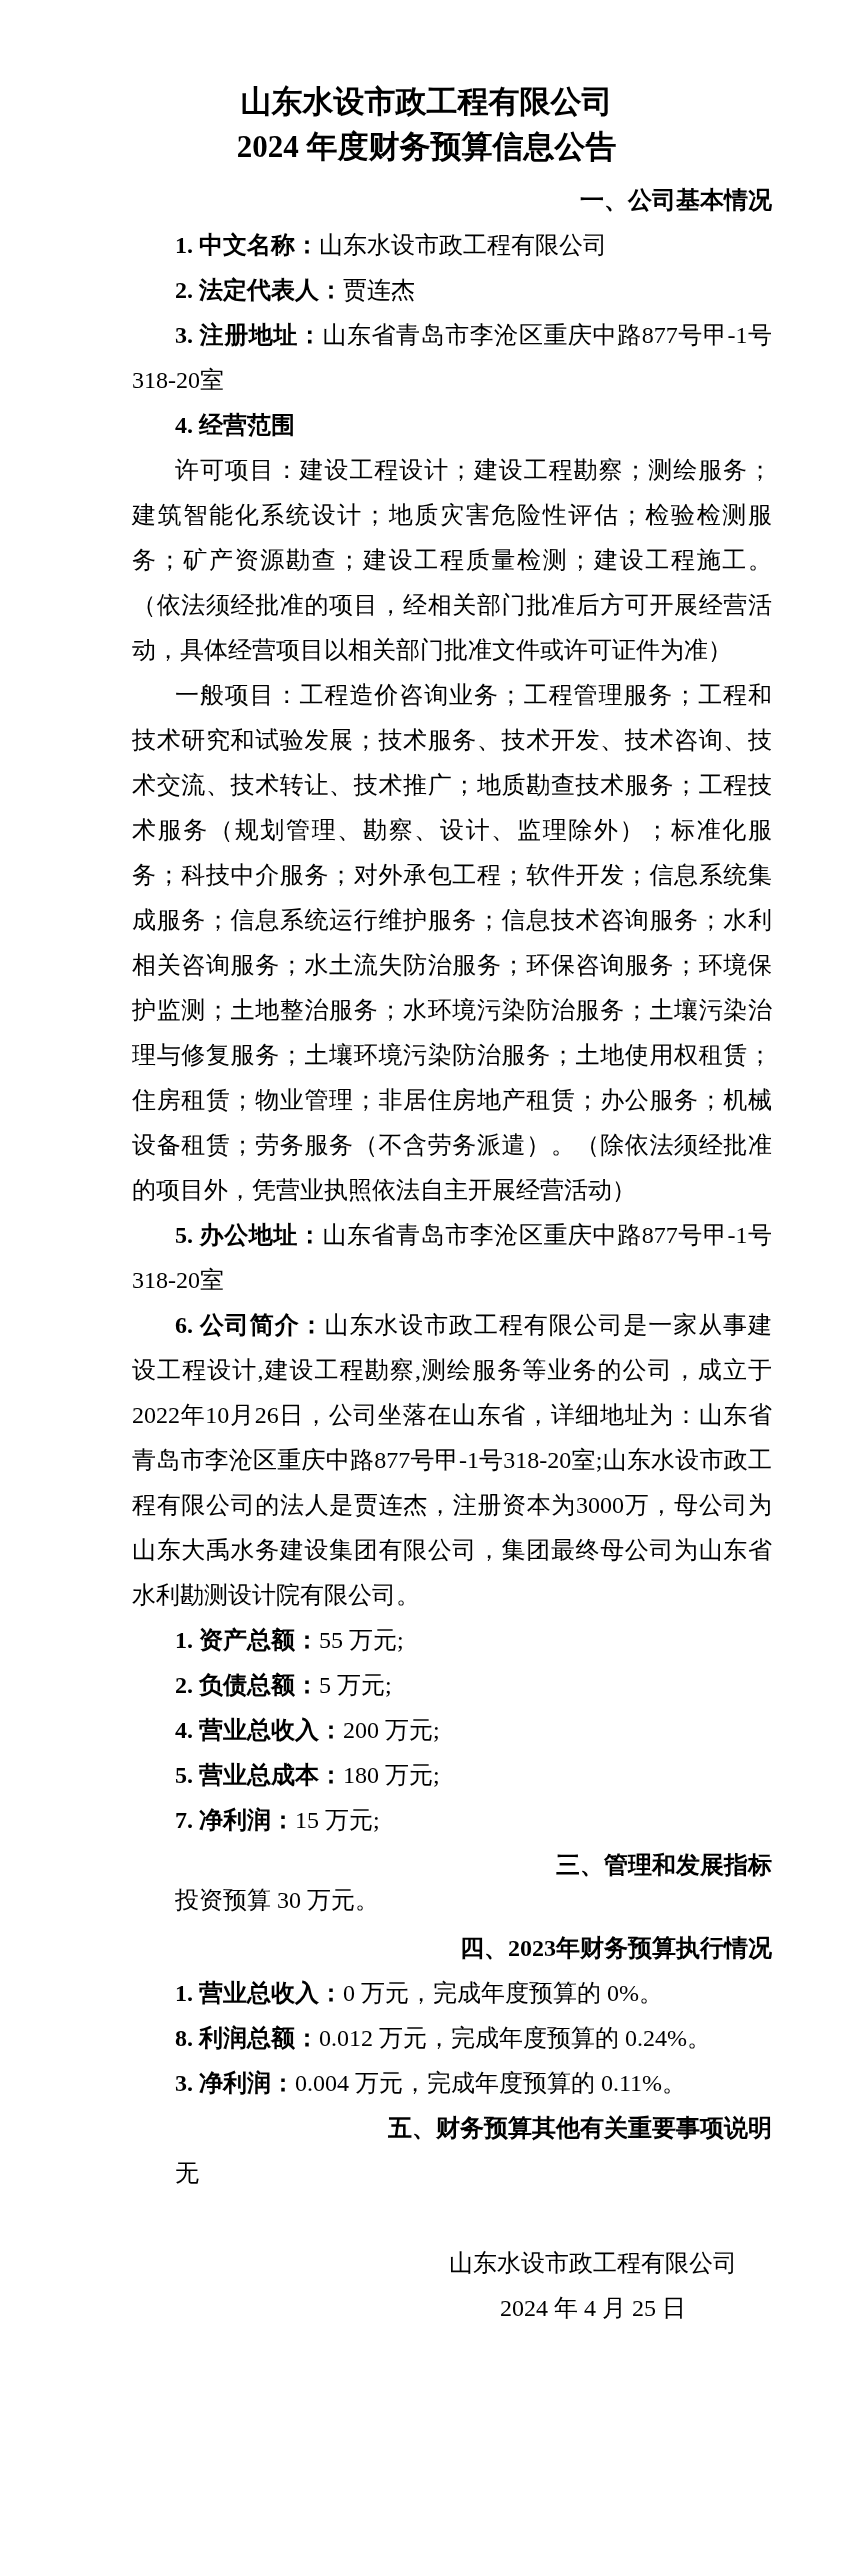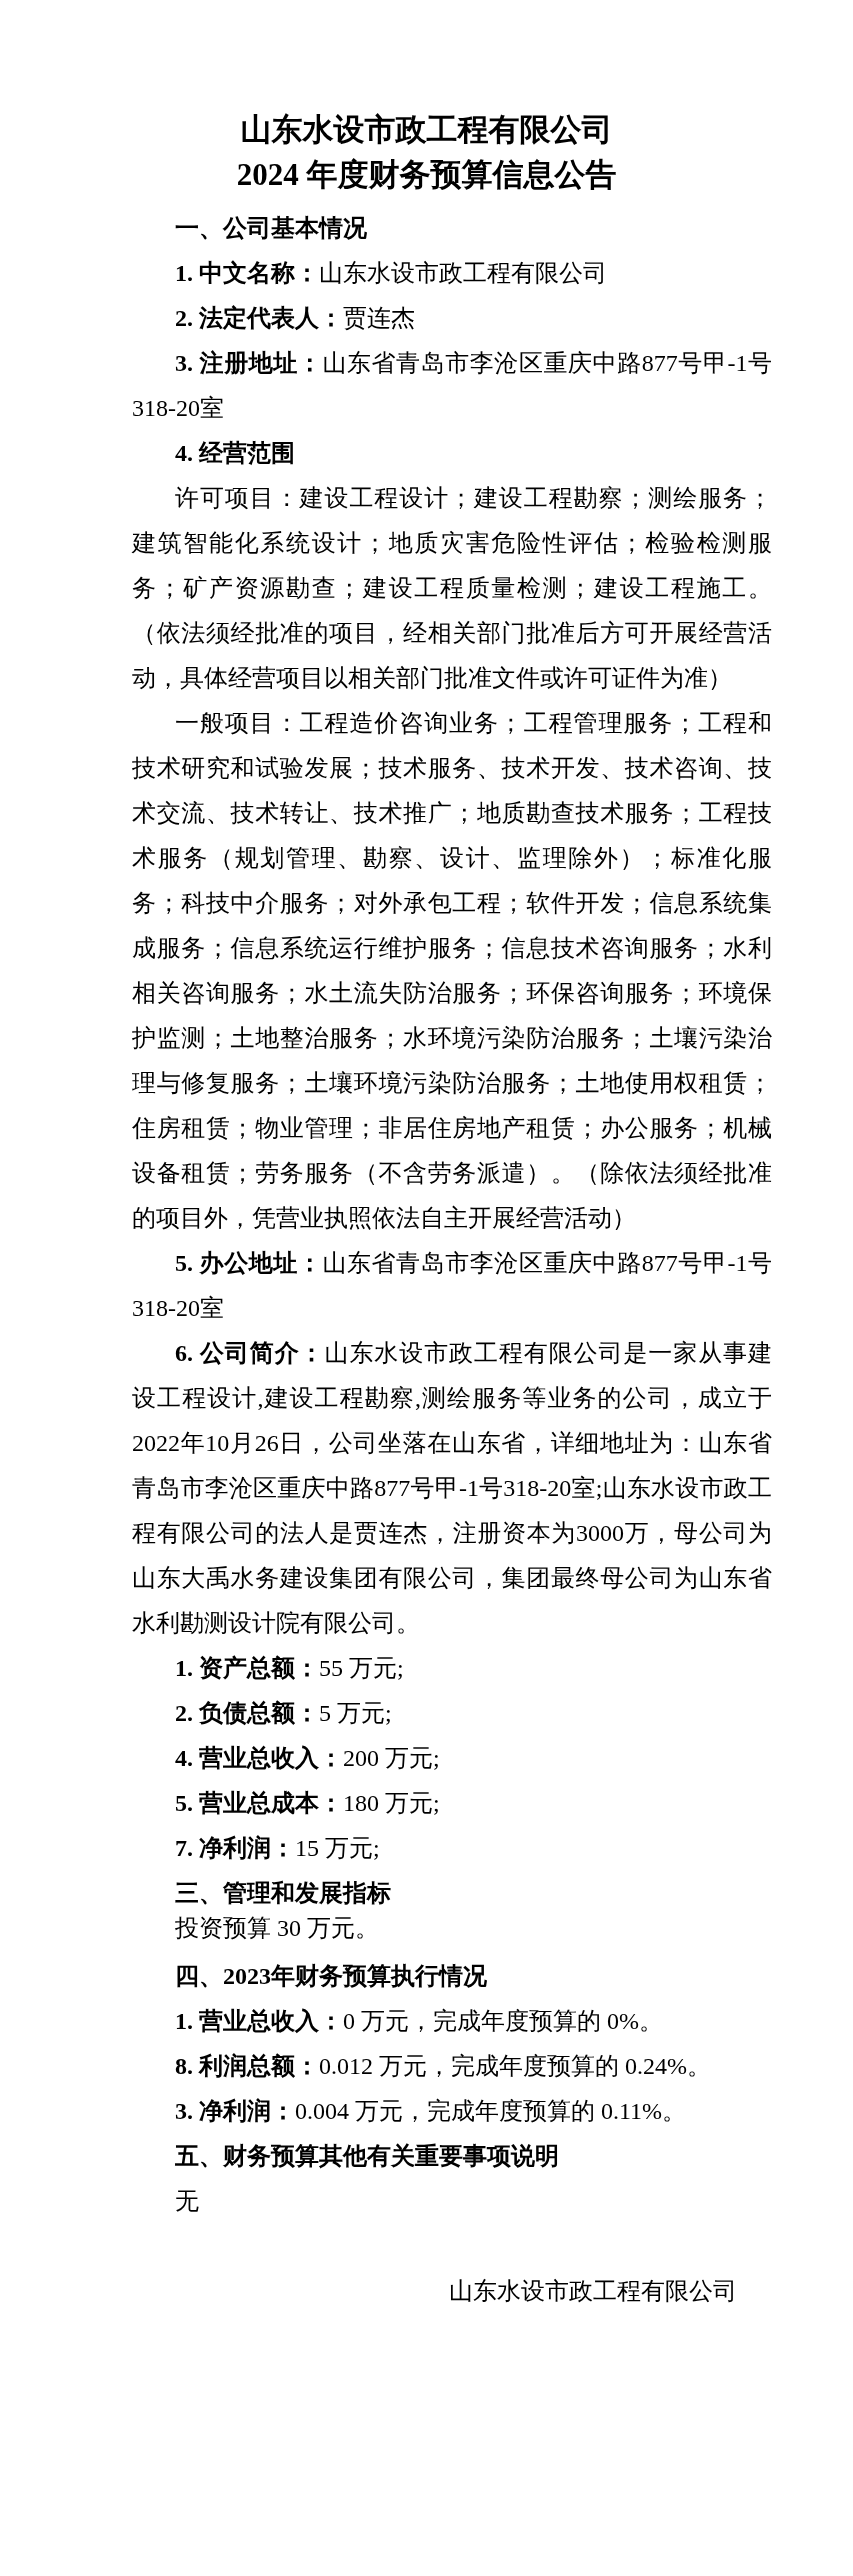--- a/index.html
+++ b/index.html
@@ -3,21 +3,21 @@
 <meta charset="utf-8">
 <style>
   html, body { margin: 0; padding: 0; background: #ffffff; }
   .page {
     position: relative;
     width: 853px;
     height: 2576px;
     background: #ffffff;
     color: #000000;
     box-sizing: border-box;
-    padding: 107px 81px 0 132px;
+    padding: 79px 81px 0 132px;
     overflow: hidden;
     font-family: "Liberation Serif", "DejaVu Serif", serif;
     font-size: 24px;
     line-height: 45px;
   }
   .title-block {
     margin-left: -132px;
     margin-right: -81px;
     margin-bottom: 8.6px;
     text-align: center;
@@ -31,21 +31,21 @@
   .para {
     margin: 0;
     text-align: justify;
     text-justify: inter-character;
     text-indent: 43px;
   }
   .heading {
     margin: 0;
     font-weight: bold;
     text-indent: 43px;
-    text-align: left;
+    text-align: right;
   }
   .b { font-weight: bold; }
   .pull-up { margin-top: -9.7px; }
   .push-down { margin-top: 3.2px; }
   .footer {
     margin-top: 45px;
     text-align: right;
     padding-right: 35px;
   }
   .footer-inner {
@@ -89,17 +89,18 @@
   <p class="para"><span class="b">1. 营业总收入：</span><span>0 万元，完成年度预算的 0%。</span></p>
   <p class="para"><span class="b">8. 利润总额：</span><span>0.012 万元，完成年度预算的 0.24%。</span></p>
   <p class="para"><span class="b">3. 净利润：</span><span>0.004 万元，完成年度预算的 0.11%。</span></p>
 
   <p class="heading">五、财务预算其他有关重要事项说明</p>
   <p class="para"><span>无</span></p>
 
   <div class="footer">
     <div class="footer-inner">
       <div class="footer-line">山东水设市政工程有限公司</div>
+      <div class="footer-line">2024 年 4 月 25 日</div>
     </div>
   </div>
 
 </div>
 
 
 </body></html>

